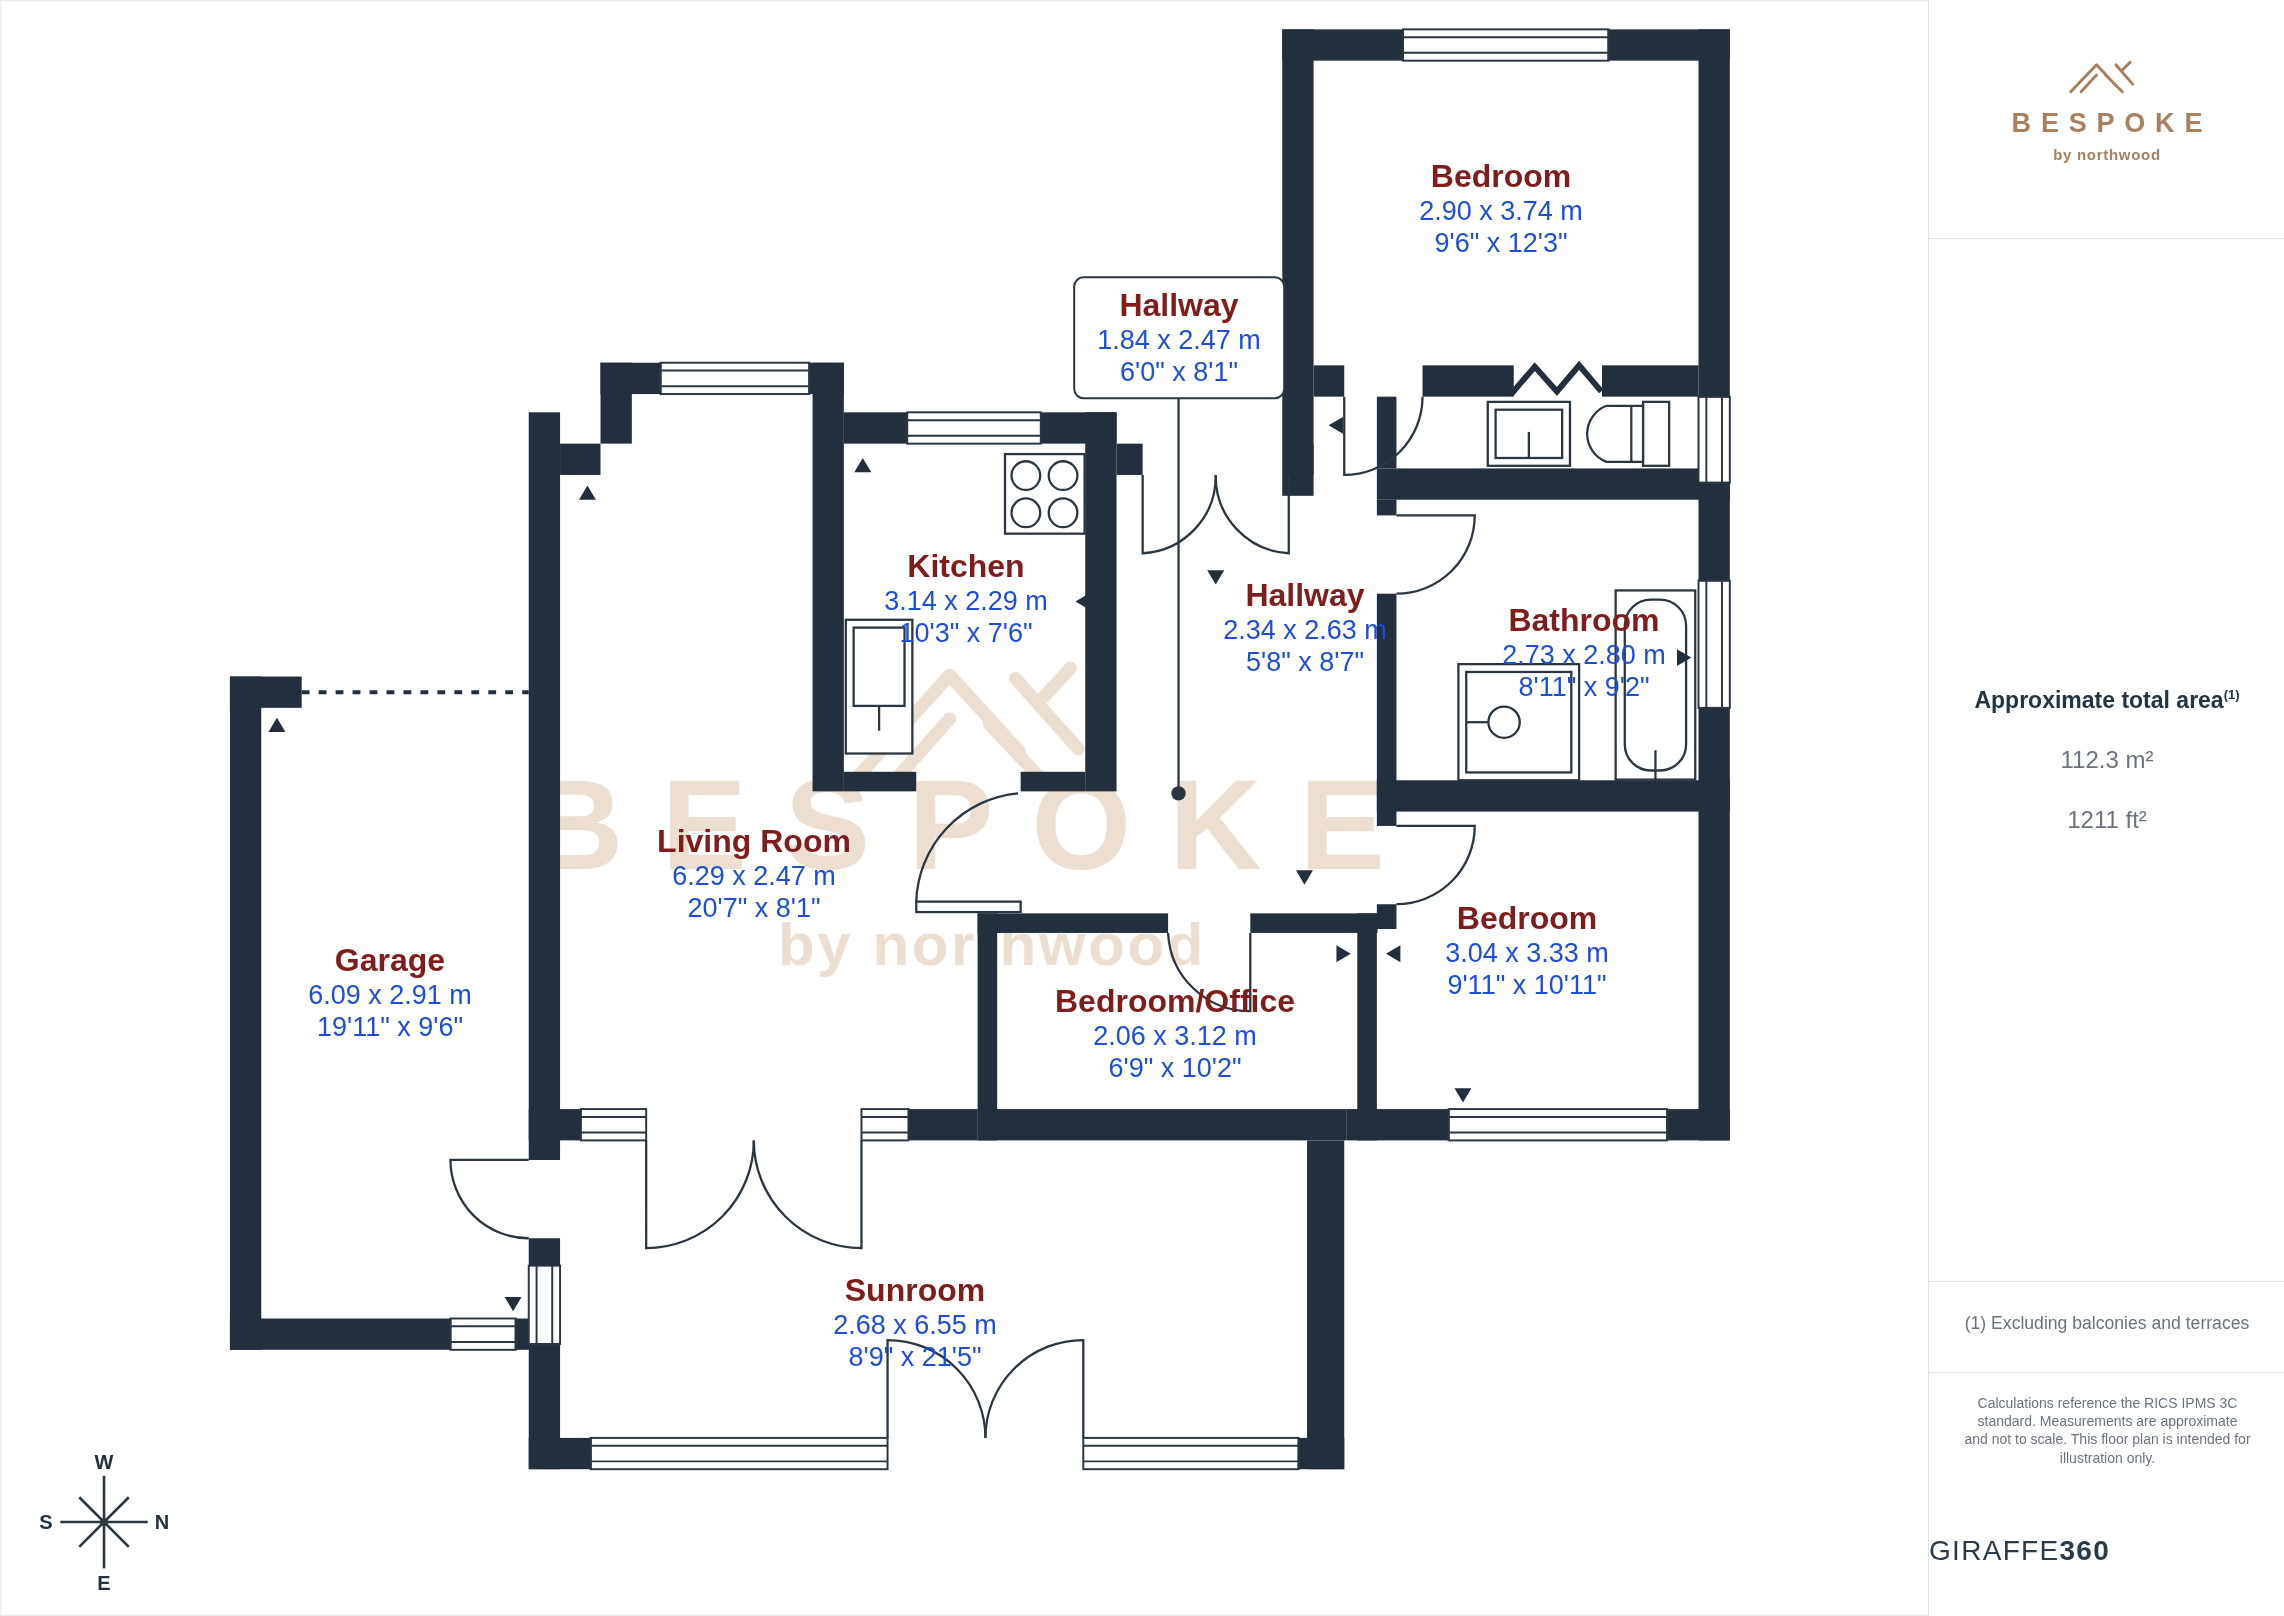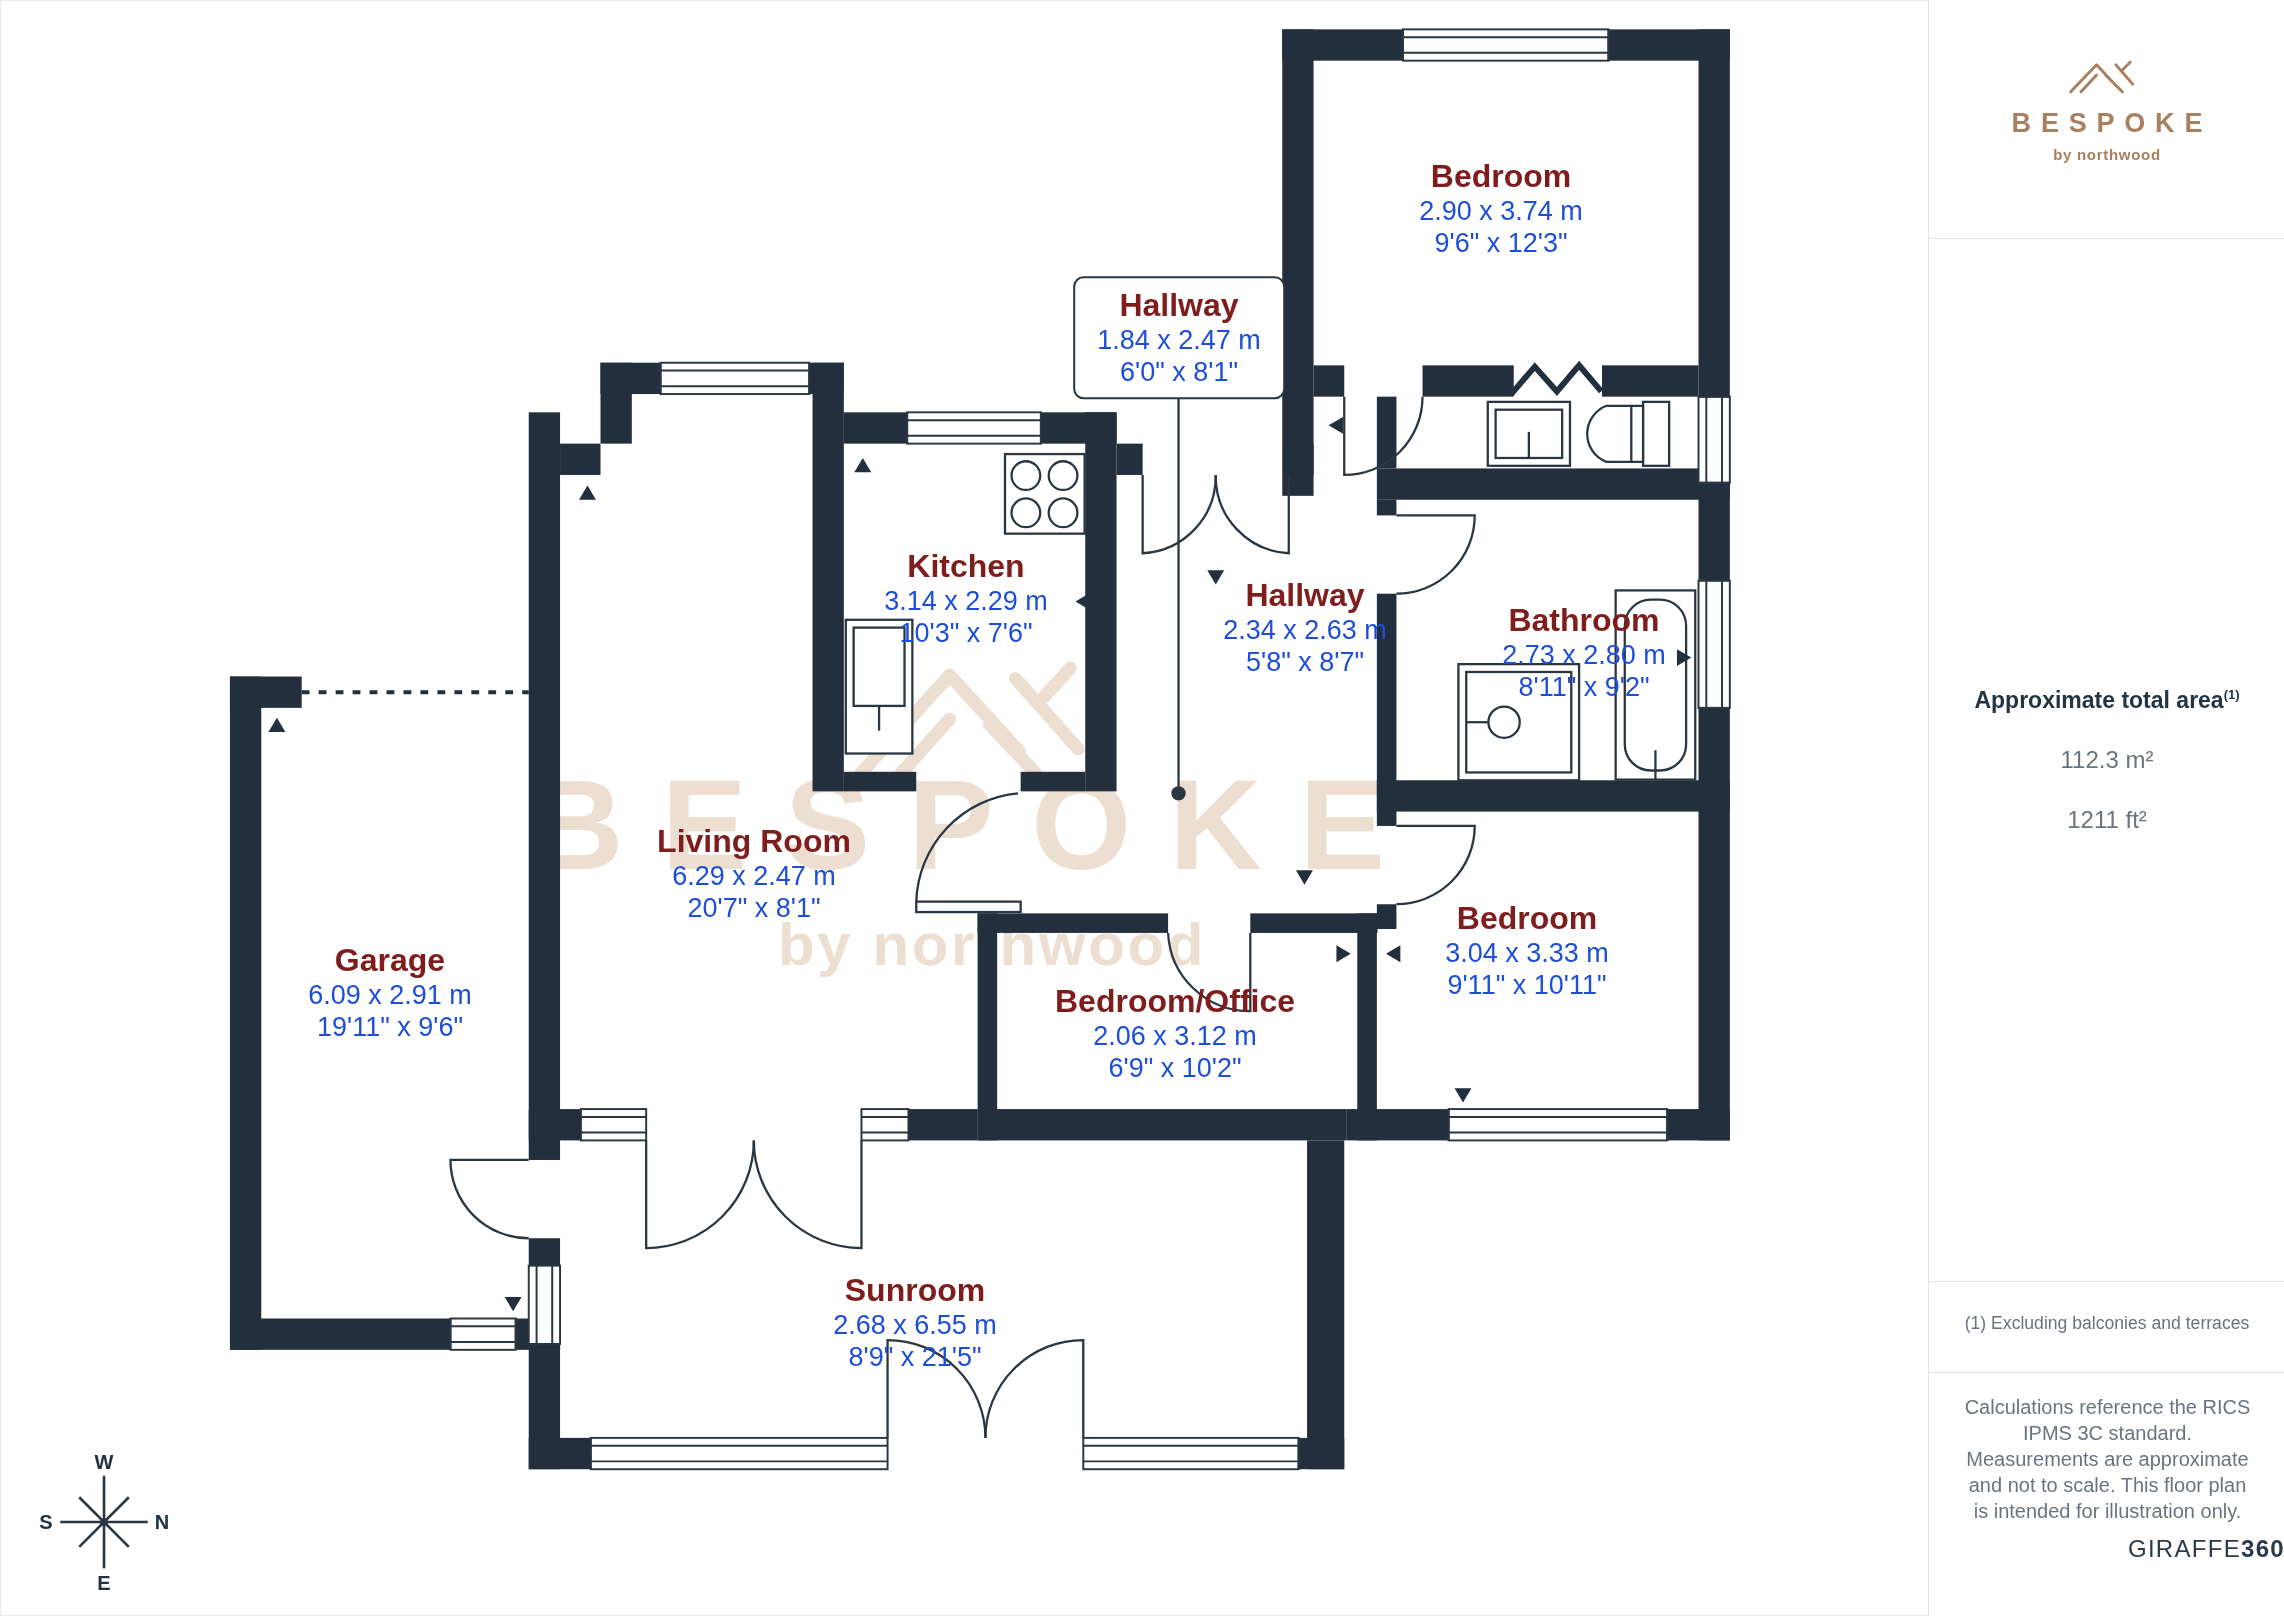--- a/index.html
+++ b/index.html
@@ -22,22 +22,22 @@
   #sidebar{position:absolute;left:1928px;top:0;width:356px;height:1616px;background:#ffffff;border-left:1.3px solid #dfe3e6;z-index:4;}
   .sb-divider{position:absolute;left:0;width:100%;height:0;border-top:1.3px solid #e3e6e9;}
   #logo-block{position:absolute;top:57px;left:0;width:100%;text-align:center;color:#a8805f;}
   #logo-text{font-size:27px;font-weight:bold;letter-spacing:9.8px;margin-top:9px;text-indent:9.8px;}
   #logo-sub{font-size:15px;font-weight:bold;margin-top:6.5px;letter-spacing:0.7px;}
   #area-block{position:absolute;top:687px;left:0;width:100%;text-align:center;}
   #area-heading{font-size:23px;font-weight:bold;color:#233543;}
   #area-heading sup{font-size:13px;}
   .area-value{font-size:24px;color:#6b7380;margin-top:32px;}
   #footnote{position:absolute;top:1313px;left:0;width:100%;text-align:center;font-size:17.6px;color:#6b7380;}
-  #disclaimer{position:absolute;top:1394px;left:35px;width:287px;text-align:center;font-size:20px;color:#6b7380;line-height:1.3;}
-  #credit{position:absolute;top:1535px;left:0;width:100%;text-align:right;font-size:24px;color:#2b3a48;letter-spacing:1.3px;}
+  #disclaimer{position:absolute;top:1394px;left:35px;width:287px;text-align:center;font-size:14px;color:#6b7380;line-height:1.3;}
+  #credit{position:absolute;top:1535px;left:0;width:100%;text-align:left;font-size:28px;color:#2b3a48;letter-spacing:1.3px;}
   #credit .bold{font-weight:bold;}
 </style>
 </head>
 <body>
 
 <div id="stage">
 
   <div id="watermark">
     <svg width="1928" height="1616" viewBox="0 0 2954 2477">
       <path d="M1310,1195 L1455,1035 L1562,1152 M1372,1195 L1455,1102 M1516,1110 L1596,1195 M1556,1040 L1652,1148 M1596,1072 L1640,1024" stroke="#ecdfd2" stroke-width="20" fill="none" stroke-linecap="round" stroke-linejoin="round"></path>

